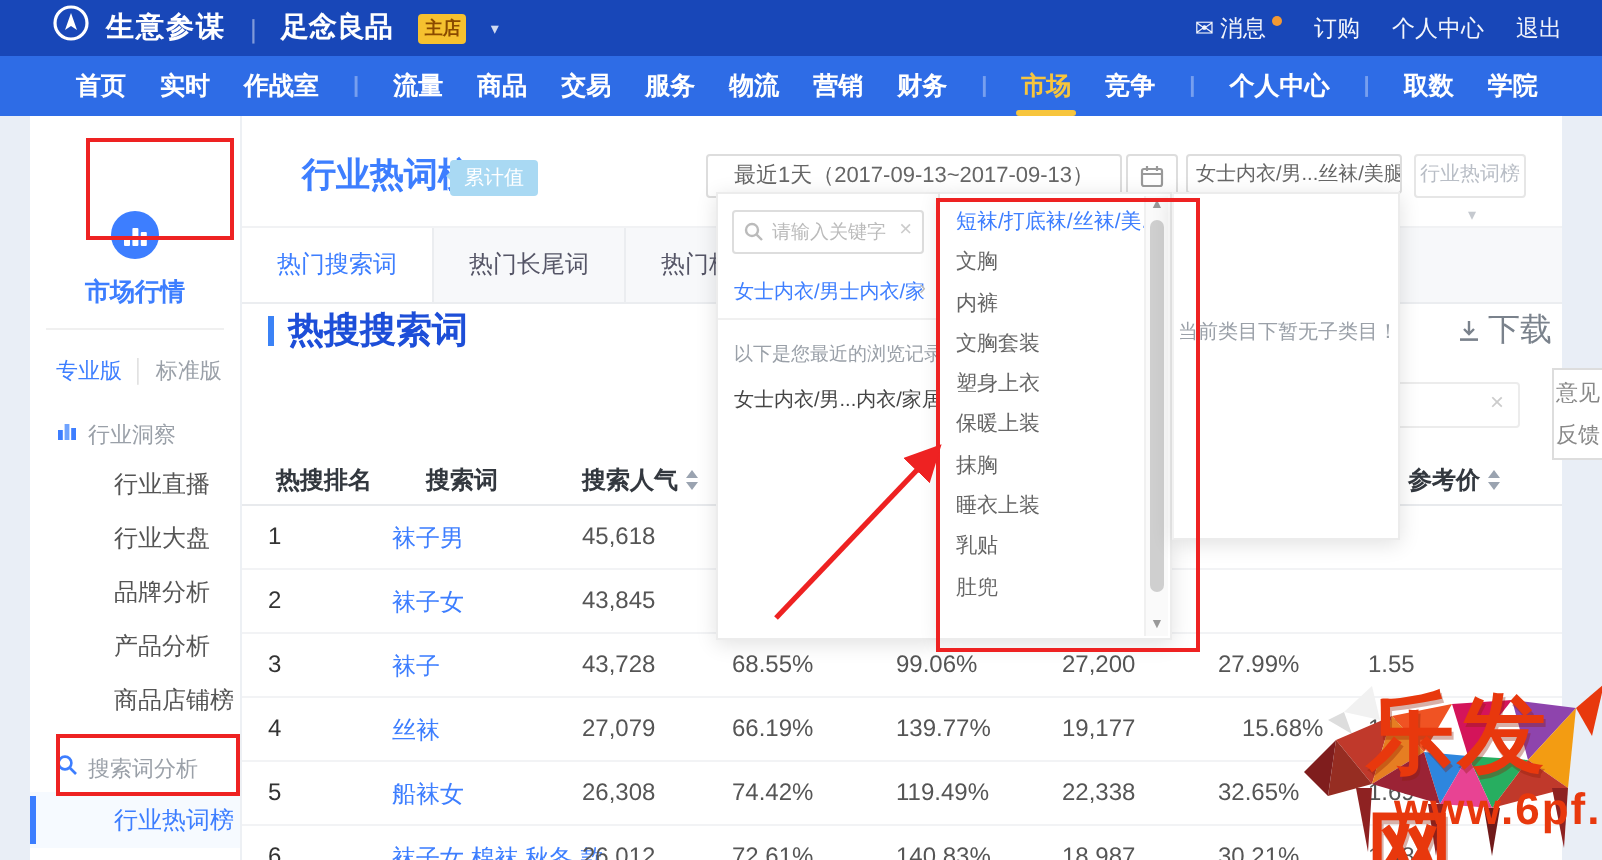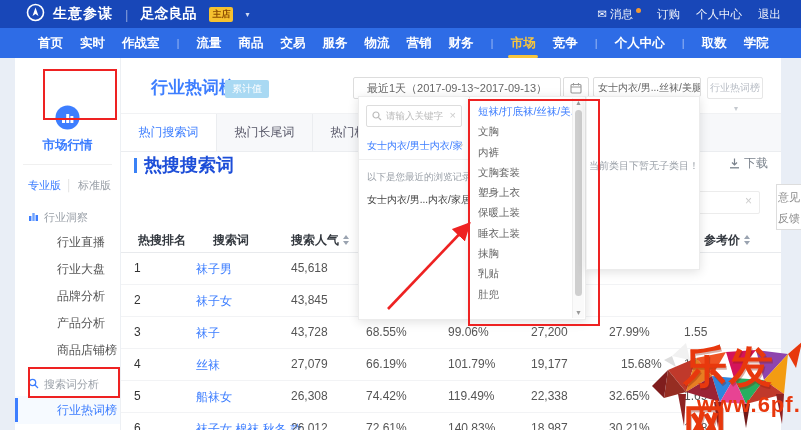--- a/index.html
+++ b/index.html
@@ -64,21 +64,21 @@
   .term-trigger .chev{color:#c5c9cf;font-size:8px;margin-left:2px;}
 
   .tabs{position:absolute;left:0;right:0;top:55px;height:37px;background:#f7f8fa;display:flex;
     border-top:1px solid #f1f2f4;border-bottom:1px solid #ebedf0;}
   .tab{width:95px;text-align:center;line-height:37px;font-size:12px;color:#556;
     border-right:1px solid #ebedf0;cursor:pointer;white-space:nowrap;overflow:hidden;}
   .tab.active{background:#fff;color:#3d7eff;}
 
   .sec-title{position:absolute;left:13px;top:100px;font-size:18px;font-weight:bold;color:#1d4ed8;
     padding-left:7px;border-left:3px solid #3b82f6;line-height:15px;}
-  .download{position:absolute;left:608px;top:97px;font-size:12px;color:#7a828c;cursor:pointer;
+  .download{position:absolute;left:608px;top:97px;font-size:16px;color:#7a828c;cursor:pointer;
     display:flex;align-items:center;gap:4px;}
   .filter-input{position:absolute;left:500px;top:133px;width:137px;height:21px;border:1px solid #ececec;
     border-radius:2px;background:#fff;}
   .filter-input .clear-x{position:absolute;right:7px;top:2px;color:#ccc;font-size:12px;cursor:pointer;}
 
   
   .thead{position:absolute;left:0;right:0;top:170px;height:24px;border-bottom:1px solid #e8eaed;}
   .th{position:absolute;top:4px;font-size:12px;color:#33383f;font-weight:bold;white-space:nowrap;}
   .sort-ico{display:inline-block;vertical-align:middle;margin-left:4px;margin-top:-2px;cursor:pointer;}
   .sort-ico i{display:block;width:0;height:0;border-left:3.5px solid transparent;border-right:3.5px solid transparent;}
@@ -288,21 +288,21 @@
           <span class="td" style="left: 327px;">99.06%</span>
           <span class="td" style="left: 410px;">27,200</span>
           <span class="td" style="left: 488px;">27.99%</span>
           <span class="td" style="left: 563px;">1.55</span>
         </div>
         <div class="trow" style="top: 290px;">
           <span class="td rank" style="left: 13px;">4</span>
           <span class="td word" style="left: 75px;">丝袜</span>
           <span class="td" style="left: 170px;">27,079</span>
           <span class="td" style="left: 245px;">66.19%</span>
-          <span class="td" style="left: 327px;">101.79%</span>
+          <span class="td" style="left: 327px;">139.77%</span>
           <span class="td" style="left: 410px;">19,177</span>
           <span class="td" style="left: 500px;">15.68%</span>
           <span class="td" style="left: 563px;">1.62</span>
         </div>
         <div class="trow" style="top: 322px;">
           <span class="td rank" style="left: 13px;">5</span>
           <span class="td word" style="left: 75px;">船袜女</span>
           <span class="td" style="left: 170px;">26,308</span>
           <span class="td" style="left: 245px;">74.42%</span>
           <span class="td" style="left: 327px; text-align: right;">119.49%</span>
@@ -341,22 +341,22 @@
   </div>
 
   <div class="panel panel2">
     <div class="cat-list" id="cat-list">
         <div class="cat-item sel">短袜/打底袜/丝袜/美...</div>
         <div class="cat-item">文胸</div>
         <div class="cat-item">内裤</div>
         <div class="cat-item">文胸套装</div>
         <div class="cat-item">塑身上衣</div>
         <div class="cat-item">保暖上装</div>
+        <div class="cat-item">抹胸</div>
         <div class="cat-item">睡衣上装</div>
-        <div class="cat-item">抹胸</div>
         <div class="cat-item">乳贴</div>
         <div class="cat-item">肚兜</div>
       </div>
     <div class="vscroll">
       <div class="sarr top">▲</div>
       <div class="thumb"></div>
       <div class="sarr bot">▼</div>
     </div>
   </div>
 

